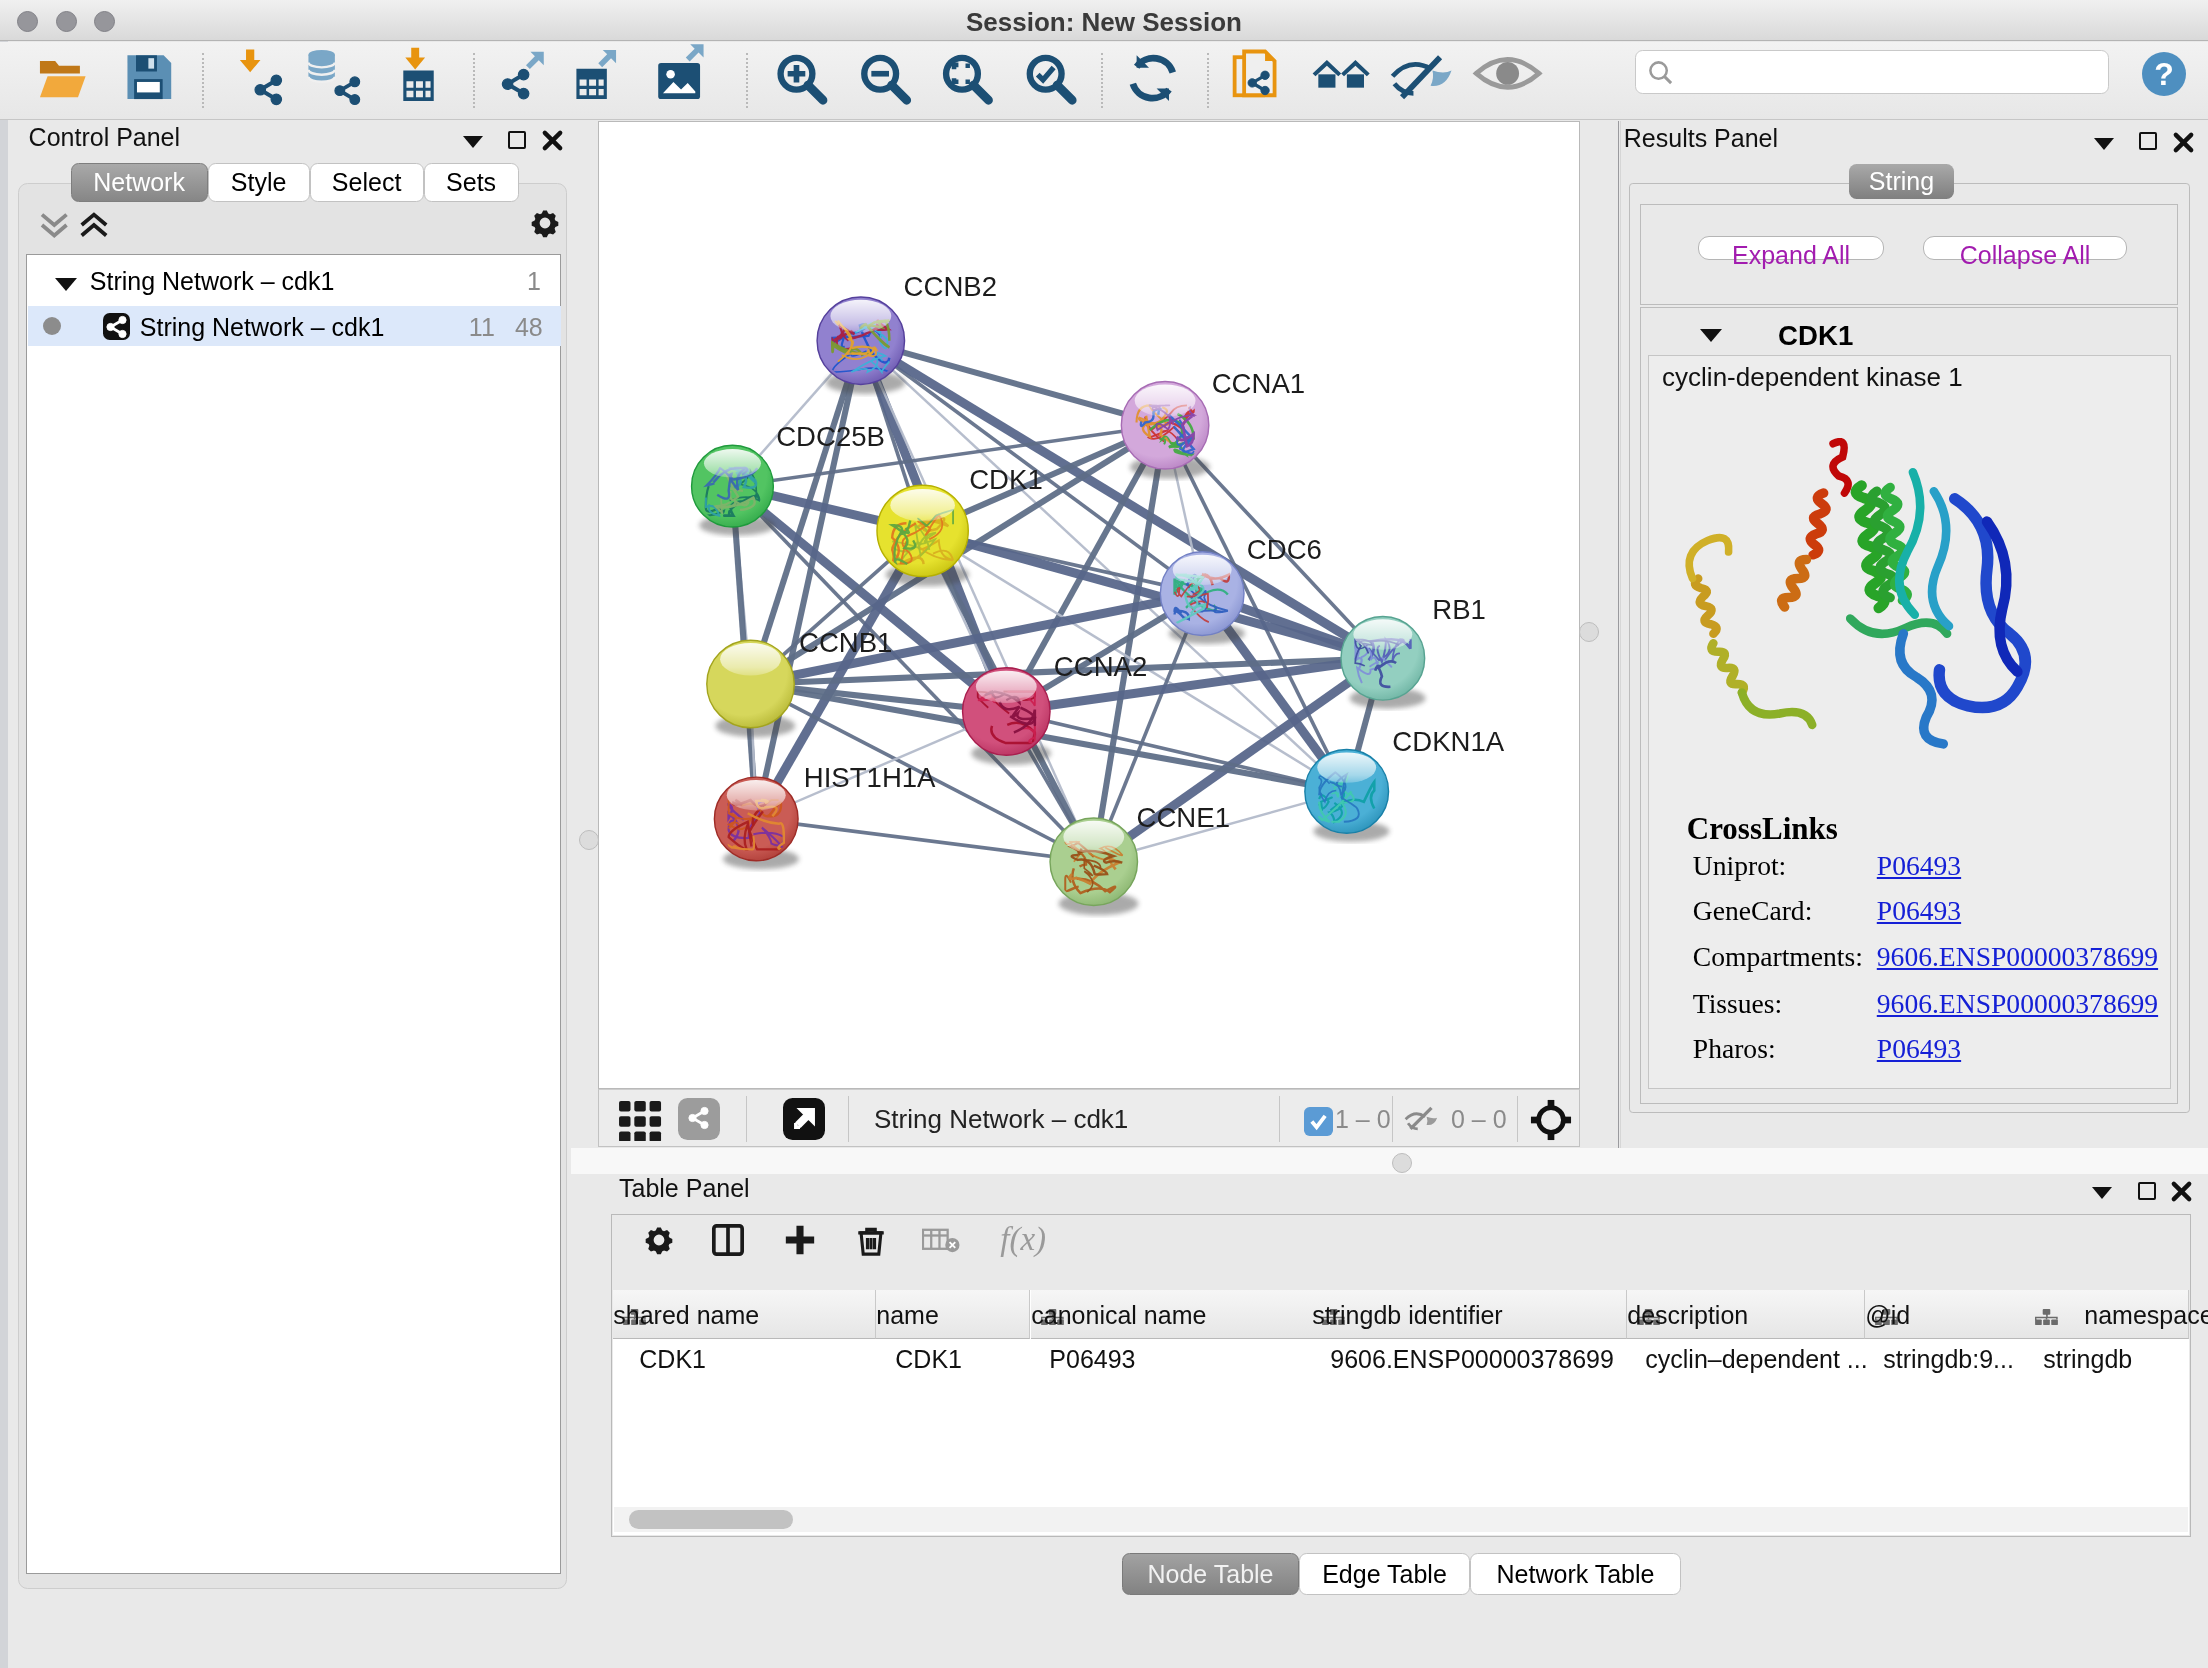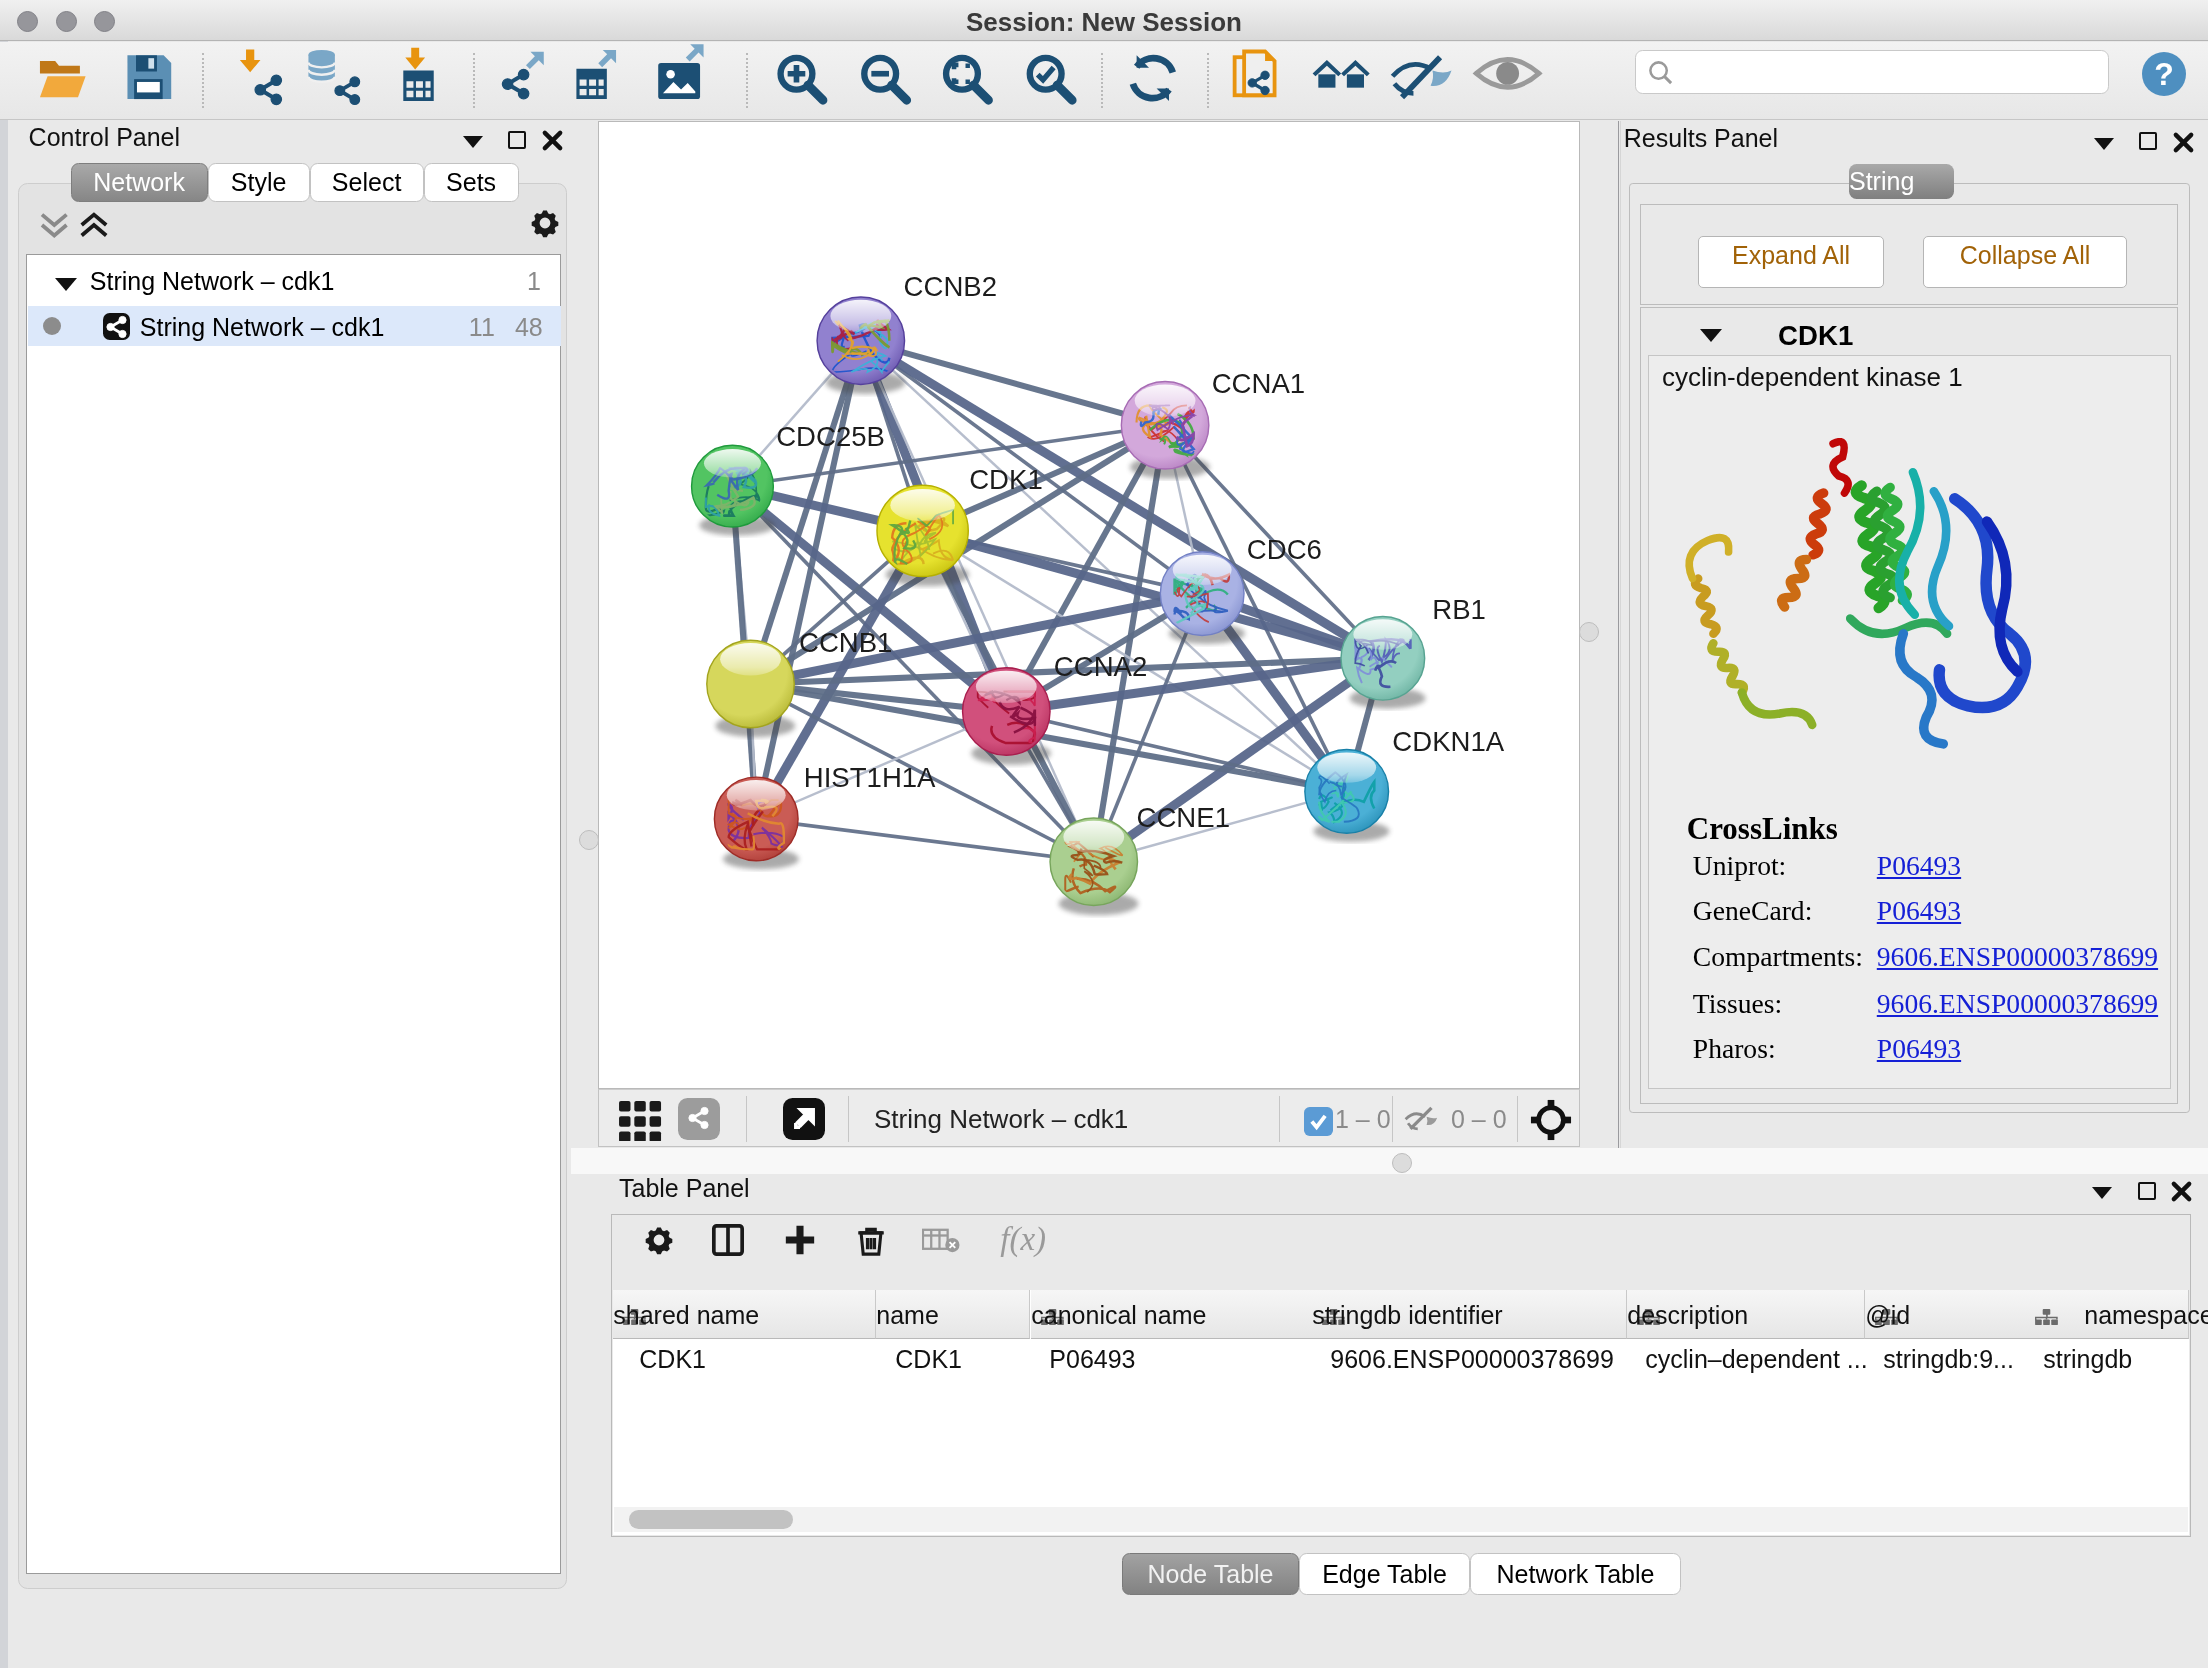--- a/index.html
+++ b/index.html
@@ -21,22 +21,22 @@
 #cbox{position:absolute;left:10.5px;top:62px;width:549px;height:1406px;background:#e3e3e3;border:1px solid #cdcdcd;border-radius:9.5px}
 #clist{position:absolute;left:6.7px;top:70px;width:535px;height:1320px;background:#fff;border:1px solid #9a9a9a}
 .row2{position:absolute;left:1px;top:51px;width:533px;height:40px;background:#dce8fa}
 #canvas{position:absolute;left:598px;top:121px;width:982px;height:968px;background:#fff;border:1px solid #b9b9b9}
 #nettb{position:absolute;left:598px;top:1089px;width:982px;height:58px;background:#ececec;border:1px solid #c2c2c2;border-top:1px solid #cccccc}
 .ndiv{position:absolute;top:5.7px;height:46px;width:0;border-left:1.9px solid #c6c6c6}
 #hsplit{position:absolute;left:571px;top:1148px;width:1638px;height:26px;background:#f8f8f8}
 .dot{position:absolute;width:20px;height:20px;border-radius:50%;background:#dcdcdc;border:1px solid #bdbdbd}
 #rpanel{position:absolute;left:1620px;top:121px;width:589px;height:1027px}
 #rbox{position:absolute;left:8.6px;top:62px;width:561px;height:930px;background:#e9e9e9;border:1px solid #bcbcbc;border-radius:3.8px}
-.rbtn{position:absolute;top:0;height:52px;background:#fff;border:1px solid #b5b5b5;border-radius:5px;font-size:25px;text-align:center;line-height:36px;color:#a16207}
-#stringtab{position:absolute;left:229px;top:43px;width:105px;height:35px;z-index:5;background:linear-gradient(#a9a9a9,#7f7f7f);border-radius:7.6px;color:#fff;font-size:25px;line-height:35px}
+.rbtn{position:absolute;top:0;height:24px;background:#fff;border:1px solid #b5b5b5;border-radius:11px;font-size:25px;text-align:center;line-height:36px;color:#a21caf}
+#stringtab{position:absolute;left:229px;top:43px;width:105px;height:35px;z-index:5;background:linear-gradient(#a9a9a9,#7f7f7f);border-radius:7.6px;color:#fff;font-size:25px;text-align:center;line-height:35px}
 .serif{font-family:Liberation Serif, serif}
 .xlink{color:#1520d6;text-decoration:underline}
 #tpanel{position:absolute;left:598px;top:1174px;width:1610px;height:430px}
 #tbox{position:absolute;left:13.3px;top:40px;width:1580px;height:323px;background:#e9e9e9;border:1px solid #b9b9b9}
 #ttable{position:absolute;left:1px;top:75px;width:1576px;height:245px;background:#fff}
 .th{position:absolute;top:0;height:49px;background:linear-gradient(#f6f6f6,#e6e6e6);border-right:1px solid #c9c9c9;border-bottom:1px solid #b9b9b9;font-size:25px;color:#111}
 .thlbl{position:absolute;top:10.5px;width:100%;text-align:left}
 .treei{position:absolute;left:9.5px;top:14.3px}
 .td{position:absolute;top:49px;height:38px;font-size:25px;color:#111}
 #btabs{position:absolute;left:0;top:379px;width:1610px;height:42px}

